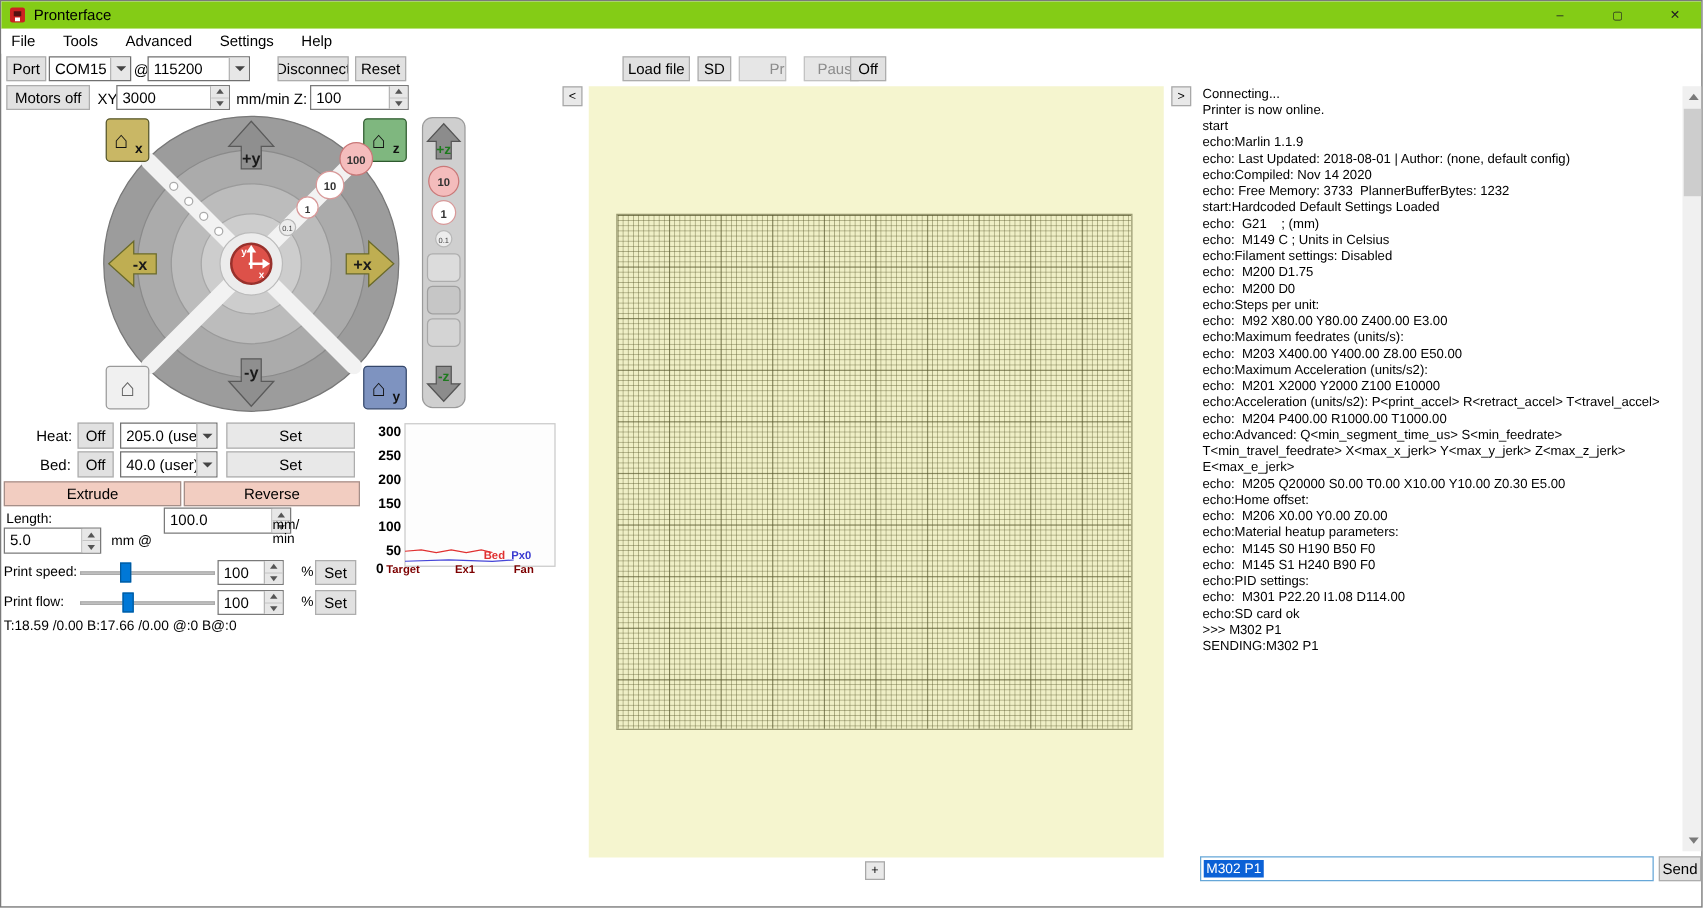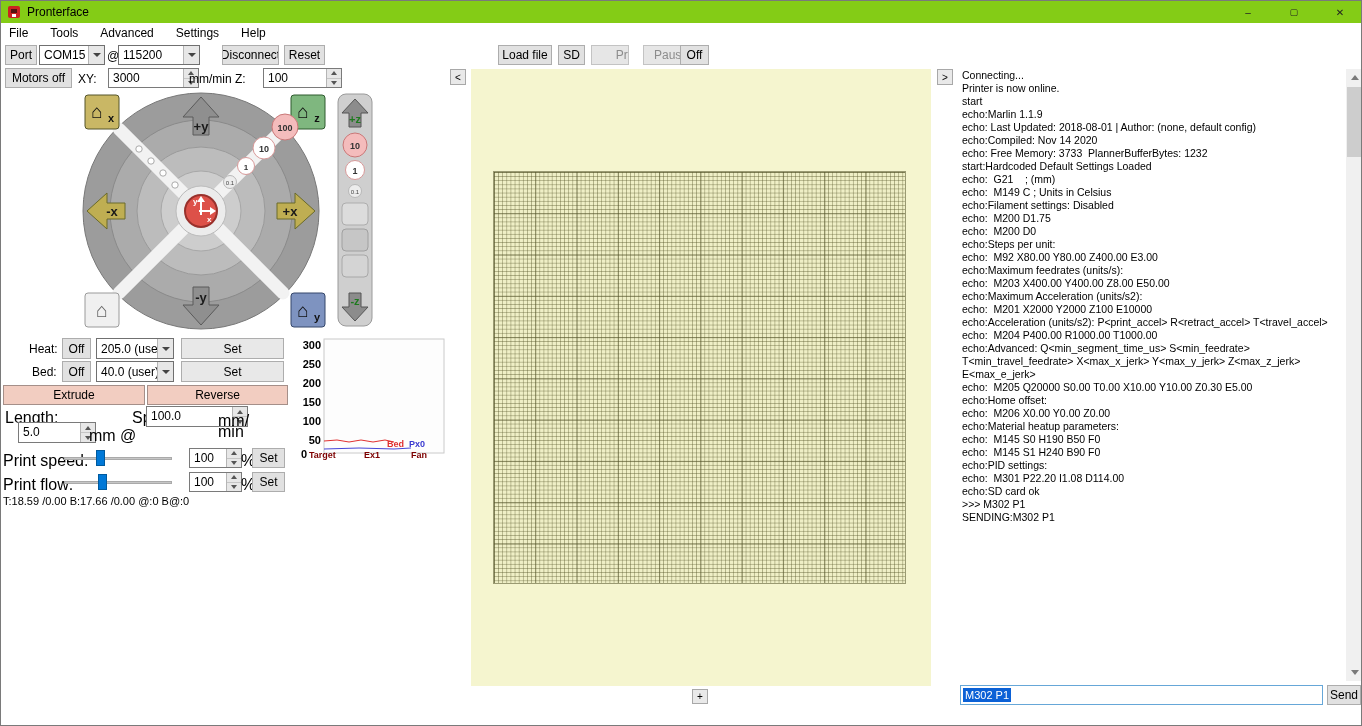--- a/index.html
+++ b/index.html
@@ -28,29 +28,29 @@
     font-family:"Liberation Sans", sans-serif; white-space:nowrap; overflow:hidden;
   }
   .btn.disabled { color:#8c8c8c; background:#e6e6e6; border-color:#c3c3c3; cursor:default; }
   .btn.pink { background:#f2cdc1; border-color:#a58f89; }
 
   .combo { position:absolute; background:#fff; border:1px solid #707070; display:flex; align-items:center; font-size:12px; cursor:pointer; }
   .combo .combo-val { padding-left:4px; white-space:nowrap; overflow:hidden; flex:1; }
   .combo .combo-arrow { width:16px; height:100%; display:flex; align-items:center; justify-content:center; background:#e7e7e7; border-left:1px solid #b5b5b5; }
   .combo .combo-arrow::after { content:""; border-left:4px solid transparent; border-right:4px solid transparent; border-top:4px solid #444; }
 
-  .spin { position:absolute; background:#fff; border:1px solid #7a7a7a; display:flex; font-size:12px;margin-left:15px; }
+  .spin { position:absolute; background:#fff; border:1px solid #7a7a7a; display:flex; font-size:12px; }
   .spin .spin-val { flex:1; padding:2px 0 0 4px; white-space:nowrap; overflow:hidden; }
   .spin .spin-btns { width:15px; display:flex; flex-direction:column; border-left:1px solid #b5b5b5; }
   .spin .spin-up, .spin .spin-dn { flex:1; background:#e7e7e7; display:flex; align-items:center; justify-content:center; cursor:pointer; }
   .spin .spin-up { border-bottom:1px solid #c5c5c5; }
   .spin .spin-up::after { content:""; border-left:3px solid transparent; border-right:3px solid transparent; border-bottom:4px solid #555; }
   .spin .spin-dn::after { content:""; border-left:3px solid transparent; border-right:3px solid transparent; border-top:4px solid #555; }
 
-  .lbl { position:absolute; font-size:16px; white-space:nowrap; }
+  .lbl { position:absolute; font-size:11px; white-space:nowrap; }
 
   .slider { position:absolute; height:16px; cursor:pointer; }
   .slider .slider-track { position:absolute; left:0; right:0; top:7px; height:3px; background:#c6c6c6; border:1px solid #aaa; }
   .slider .slider-thumb { position:absolute; top:0; width:9px; height:16px; background:#0078d7; border:1px solid #005a9e; }
 
   
   .canvas { position:absolute; left:470px; top:68px; width:460px; height:617px; background:#f5f5cf; }
   .plate {
     position:absolute; left:22px; top:102px; width:413px; height:413px;
     background-color:#efefc6;

